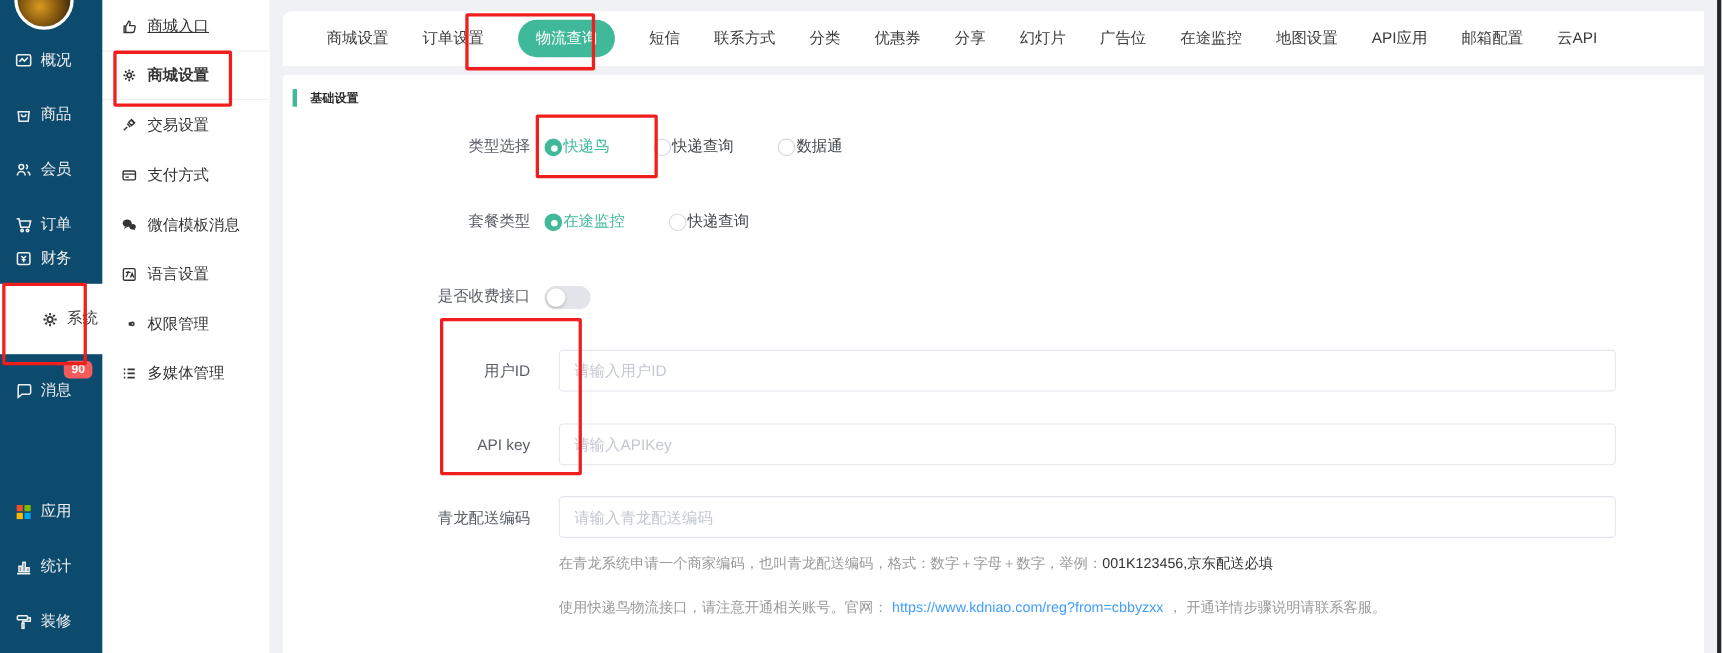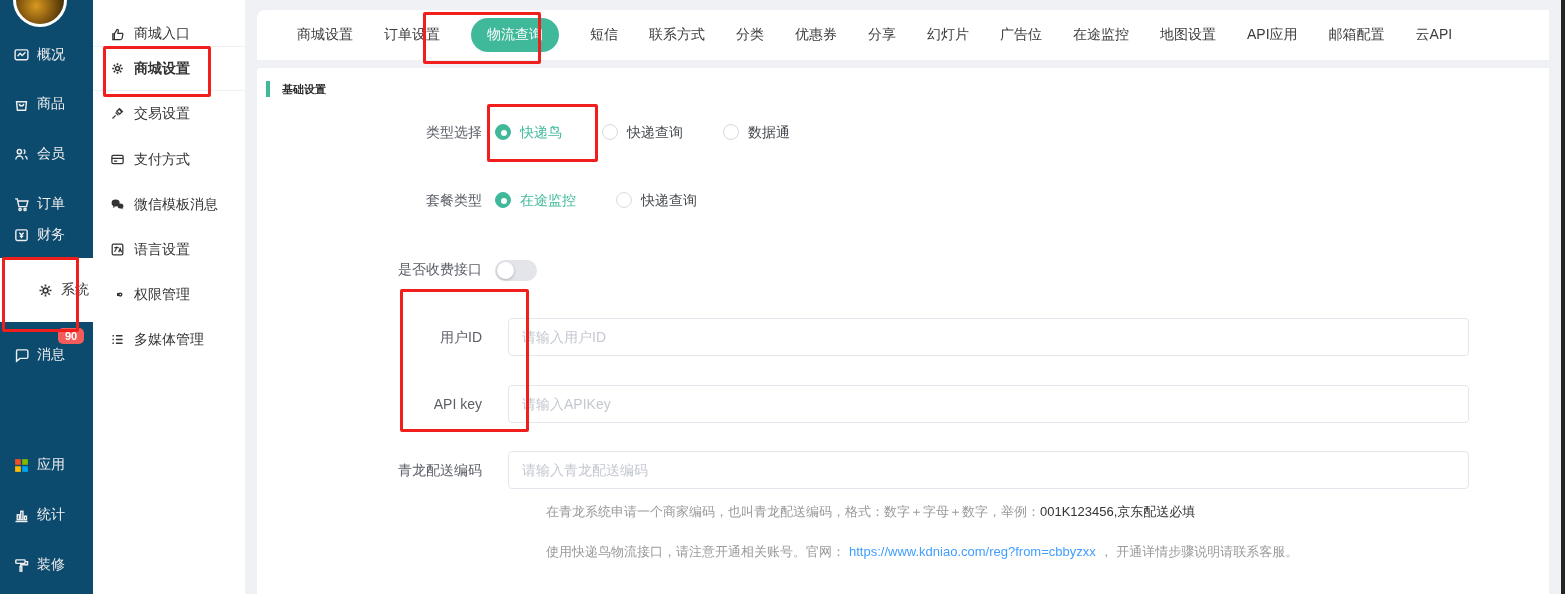--- a/index.html
+++ b/index.html
@@ -32,38 +32,38 @@
   .tab{font-size:14px;color:#3c3c3c;white-space:nowrap;cursor:pointer;}
   .tab.active{background:#40b99b;color:#fff;border-radius:17px;padding:8px 16px;}
   .contentcard{position:absolute;left:12px;top:68px;width:1292px;height:526px;background:#fff;border-radius:4px 0 0 0;}
 
   .section-h{position:absolute;left:9px;top:13px;display:flex;align-items:center;gap:12px;}
   .gbar{width:4px;height:16px;background:#40b99b;}
   .stitle{font-size:11px;font-weight:bold;color:#2b2b2b;}
 
   .row{position:absolute;left:0;display:flex;align-items:center;height:38px;}
   .flabel{width:238px;text-align:right;font-size:14px;color:#5a5e66;padding-right:13px;box-sizing:border-box;flex:none;}
-  .radio{display:flex;align-items:flex-start;gap:9px;margin-right:40px;cursor:pointer;}
+  .radio{display:flex;align-items:flex-end;gap:1px;margin-right:40px;cursor:pointer;}
   .rc{width:16px;height:16px;border-radius:50%;border:1px solid #d6dae0;box-sizing:border-box;background:#fff;position:relative;flex:none;}
   .radio.sel .rc{background:#40b99b;border-color:#40b99b;}
   .radio.sel .rc::after{content:"";position:absolute;left:5px;top:5px;width:6px;height:6px;border-radius:50%;background:#fff;}
   .rl{font-size:14px;color:#45494e;}
   .radio.sel .rl{color:#40b99b;}
 
   .toggle{width:42px;height:21px;border-radius:11px;background:#e3e5ea;position:relative;cursor:pointer;flex:none;}
   .toggle::after{content:"";position:absolute;left:2px;top:2px;width:17px;height:17px;border-radius:50%;background:#fff;
                  box-shadow:0 1px 3px rgba(0,0,0,.25);}
 
   .inrow{position:absolute;left:0;height:38px;}
   .inrow .flabel{position:absolute;left:0;top:0;line-height:38px;}
   .tinput{position:absolute;left:251px;top:0;width:961px;height:38px;border:1px solid #e3e6ec;border-radius:4px;
           box-sizing:border-box;font-size:14px;padding:0 13px;color:#333;outline:none;font-family:"Liberation Sans",sans-serif;}
   .tinput::placeholder{color:#c4c8d0;}
 
-  .help{position:absolute;left:251px;font-size:13px;color:#9a9a9a;white-space:nowrap;margin-left:38px;}
+  .help{position:absolute;left:251px;font-size:13px;color:#9a9a9a;white-space:nowrap;}
   .help .strong{color:#333;}
   .help a{color:#409eff;text-decoration:none;margin:0 4px;}
 
   
   .ann{position:absolute;border:3px solid #f11e1e;border-radius:2px;z-index:50;pointer-events:none;}
   .ann-tab{left:423px;top:12px;width:112px;height:46px;}
   .ann-submenu{left:103px;top:46px;width:102px;height:45px;}
   .ann-radio{left:487px;top:104px;width:105px;height:52px;}
   .ann-system{left:2px;top:257px;width:71px;height:69px;}
   .ann-fields{left:400px;top:289px;width:123px;height:137px;}
@@ -157,21 +157,21 @@
           <rect x="4" y="4" width="13" height="5" rx="1"></rect>
           <path d="M17 6.5h3.5v4.5H11v3"></path>
           <rect x="10" y="13.5" width="2.4" height="6.5"></rect>
         </svg>
       <span>装修</span>
     </div>
   </div>
   <div class="avatar"></div>
 
   <div class="submenu">
-    <div class="s-item" style="top:12px;border-bottom:1px solid #f3f3f3;">
+    <div class="s-item" style="top:2px;border-bottom:1px solid #f3f3f3;text-decoration:underline;">
       <svg viewBox="0 0 24 24" fill="none" stroke="currentColor" stroke-width="2">
           <path d="M7 11v9H4.5V11H7zM7 11l4.4-7.4c1.3 0 2.1.9 1.9 2.2L12.6 10H19a1.6 1.6 0 0 1 1.6 1.9l-1.3 6.1A2.4 2.4 0 0 1 17 20H7"></path>
         </svg>
       <span>商城入口</span>
     </div>
     <div class="s-item active" style="top:46px">
       <svg viewBox="0 0 24 24" fill="none" stroke="currentColor" stroke-width="2.6">
           <circle cx="12" cy="12" r="3.2"></circle>
           <path d="M12 3.5v3M12 17.5v3M3.5 12h3M17.5 12h3M6 6l2.1 2.1M15.9 15.9L18 18M18 6l-2.1 2.1M8.1 15.9L6 18"></path>
         </svg>

